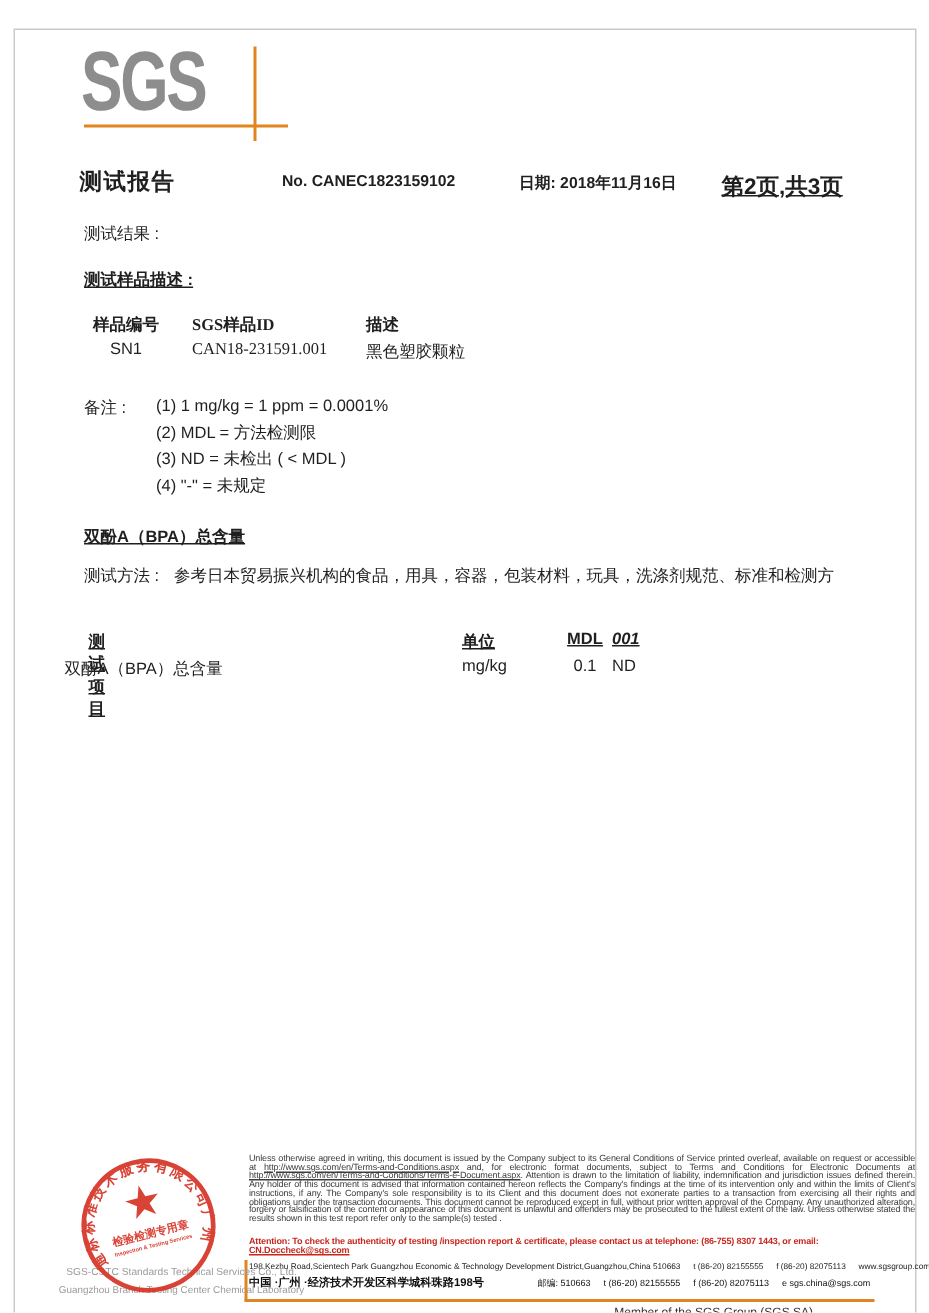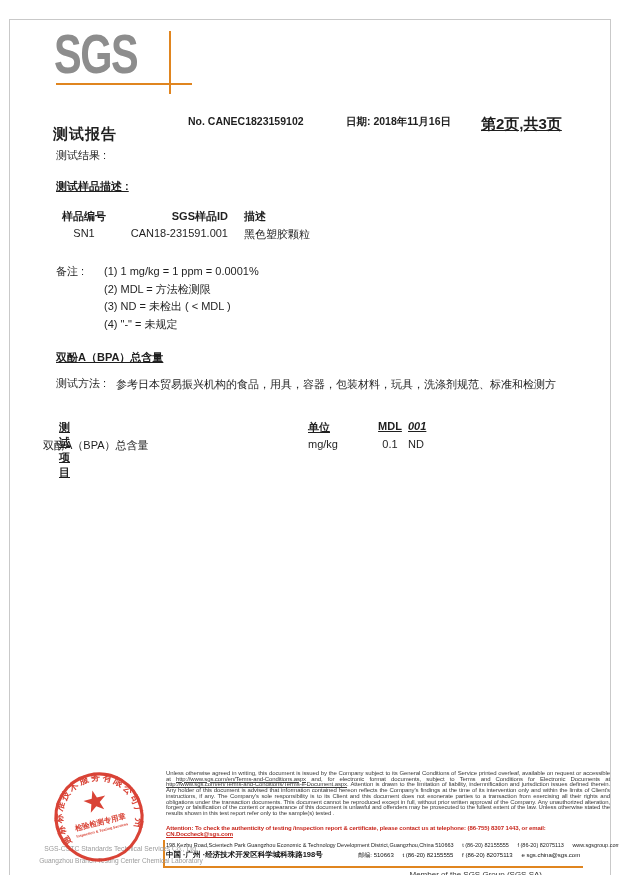--- a/index.html
+++ b/index.html
@@ -15,36 +15,36 @@
 
   
   .logo{
     left:44px;top:6px;font-size:56px;font-weight:bold;color:#8d8d8d;
     letter-spacing:-2px;line-height:1;transform:scale(0.74,1);transform-origin:left top;
   }
   .logo-hrule{left:46px;top:63px;width:136px;height:2px;background:#e0851f;}
   .logo-vrule{left:159px;top:11px;width:2px;height:63px;background:#e0851f;}
 
   .title-row{top:92px;left:0;width:600px;height:20px;font-weight:bold;}
-  .doc-title{left:43px;top:13px;font-size:15px;font-weight:bold;letter-spacing:1px;}
+  .doc-title{left:43px;top:0;font-size:15px;font-weight:bold;letter-spacing:1px;}
   .report-no{left:178px;top:3px;font-size:10.5px;font-weight:bold;}
   .report-date{left:336px;top:3px;font-size:10.5px;font-weight:bold;}
   .page-info{left:471px;top:3px;font-size:15px;font-weight:bold;text-decoration:underline;}
 
   .t11{font-size:11px;}
   .bold{font-weight:bold;}
   .und{text-decoration:underline;}
 
   .results-label{left:46px;top:128px;}
   .sample-desc{left:46px;top:159px;}
 
   .st-head{top:189px;font-weight:bold;}
   .st-row{top:207px;}
   .st-c1{left:43px;width:62px;text-align:center;display:inline-block;position:absolute;}
-  .st-c2{left:118px;width:100px;text-align:right;display:inline-block;position:absolute;}
+  .st-c2{left:118px;width:100px;text-align:left;display:inline-block;position:absolute;font-family:Liberation Serif, serif;}
   .st-c3{left:234px;position:absolute;white-space:nowrap;}
 
   .remarks-label{left:46px;top:225px;margin-top:19px;}
   .remarks{left:94px;top:243px;line-height:17.6px;}
 
   .bpa-heading{left:46px;top:330px;}
   .method-label{left:46px;top:356px;}
   .method-text{left:106px;top:354px;width:470px;line-height:21px;}
 
   .rt-head{top:400px;}

